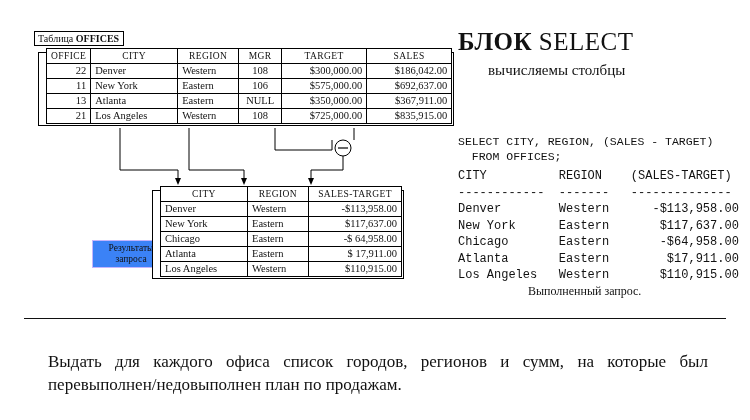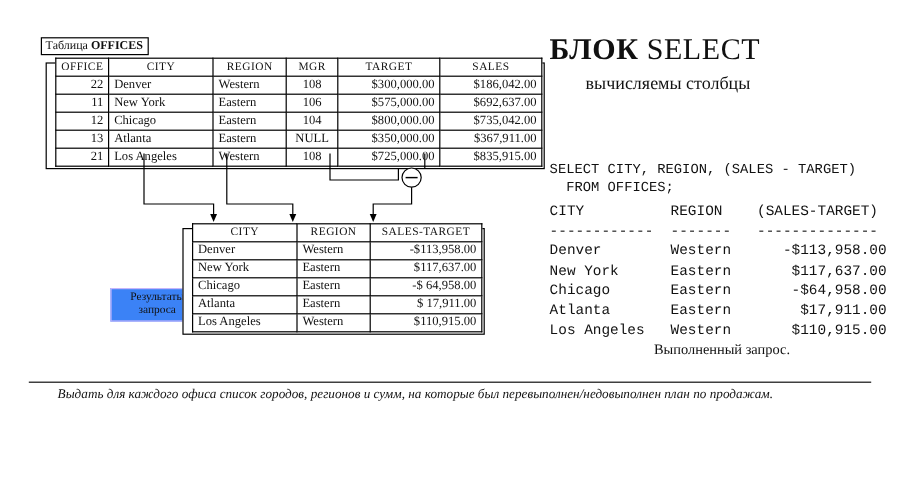--- a/index.html
+++ b/index.html
@@ -134,39 +134,37 @@
     top: 284px;
     font-size: 12px;
     white-space: nowrap;
   }
   #caption-right {
     position: absolute;
     left: 528px;
     top: 284px;
     font-size: 12px;
     white-space: nowrap;
-    margin-left: 17px;
   }
 
   
   #hr {
     position: absolute;
     left: 24px;
     top: 318px;
     width: 702px;
     height: 1px;
     background: #111111;
   }
   #note {
     position: absolute;
     left: 48px;
-    top: 318px;
+    top: 350px;
     width: 660px;
-    font-size: 11px;
-    font-style: italic;
+    font-size: 17px;
     line-height: 23px;
     text-align: justify;
   }
 </style>
 </head>
 <body>
 
 <div id="page">
 
   <div id="offices-block">
@@ -193,28 +191,20 @@
             <td class="num">$300,000.00</td>
             <td class="num">$186,042.00</td>
           </tr>
           <tr>
             <td class="num">11</td>
             <td class="lft">New York</td>
             <td class="lft">Eastern</td>
             <td class="ctr">106</td>
             <td class="num">$575,000.00</td>
             <td class="num">$692,637.00</td>
-          </tr>
-          <tr>
-            <td class="num">12</td>
-            <td class="lft">Chicago</td>
-            <td class="lft">Eastern</td>
-            <td class="ctr">104</td>
-            <td class="num">$800,000.00</td>
-            <td class="num">$735,042.00</td>
           </tr>
           <tr>
             <td class="num">13</td>
             <td class="lft">Atlanta</td>
             <td class="lft">Eastern</td>
             <td class="ctr">NULL</td>
             <td class="num">$350,000.00</td>
             <td class="num">$367,911.00</td>
           </tr>
           <tr>

